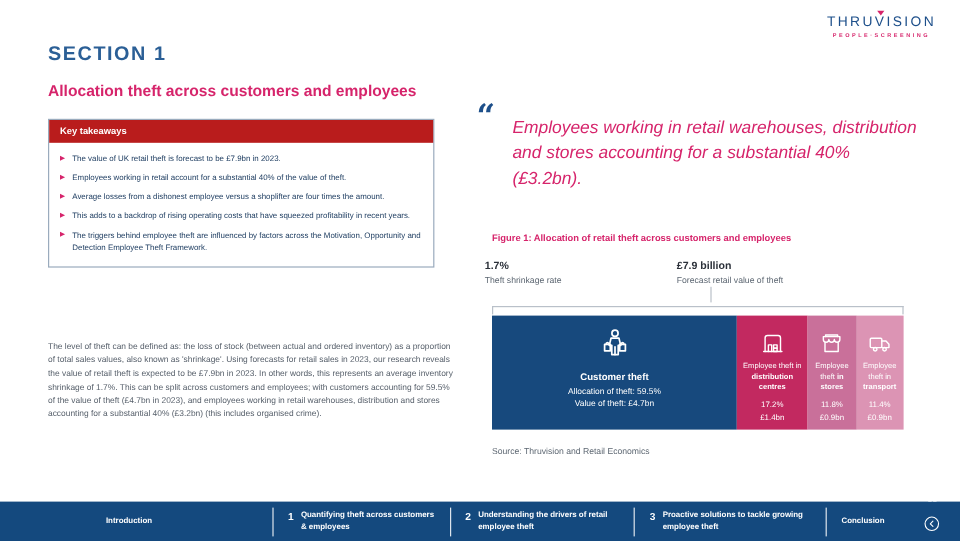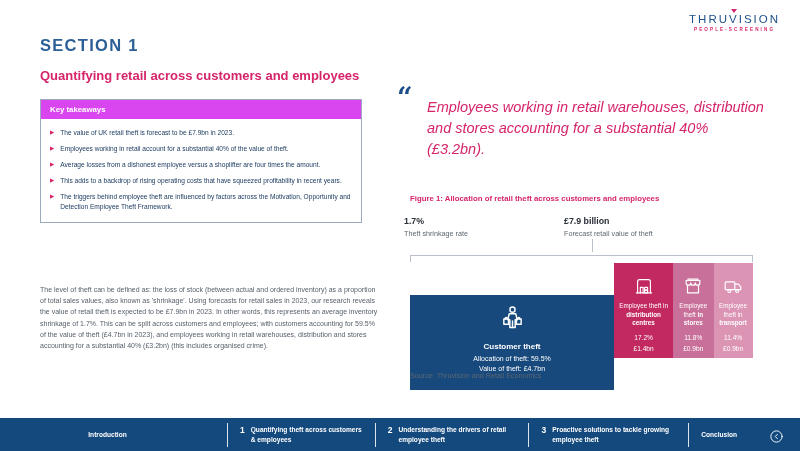--- a/index.html
+++ b/index.html
@@ -16,21 +16,21 @@
   .logo{position:absolute;top:13px;right:20px;text-align:center;}
   .logo-word{font-size:11.5px;font-weight:400;color:#1d4f8a;letter-spacing:2px;white-space:nowrap;}
   .logo-v{position:relative;display:inline-block;}
   .v-mark{position:absolute;left:50%;transform:translateX(-50%);top:-4.5px;width:0;height:0;
         border-left:3px solid transparent;border-right:3px solid transparent;border-top:4.5px solid #d6246b;}
   .logo-tag{font-size:4.6px;color:#d6246b;letter-spacing:2.1px;font-weight:700;margin-top:2px;}
 
   
   .takeaways{position:absolute;left:40px;top:99px;width:322px;border:1px solid #9aabbd;
         box-sizing:border-box;background:#fff;}
-  .tk-header{background:#d946ef;color:#fff;font-size:7.8px;font-weight:700;padding:5px 9px;}
+  .tk-header{background:#b91c1c;color:#fff;font-size:7.8px;font-weight:700;padding:5px 9px;}
   .tk-body{padding:9px 10px 4px 9px;}
   .tk-item{display:flex;gap:6px;margin-bottom:6.5px;font-size:6.6px;color:#1e3d61;line-height:1.45;}
   .tk-bullet{color:#d6246b;font-size:5.5px;line-height:1;margin-top:1.5px;flex:0 0 auto;}
 
   
   .lead{position:absolute;left:40px;top:235px;width:338px;margin:0;font-size:10.6px;
         font-weight:600;color:#d6246b;line-height:1.35;}
   .body-text{position:absolute;left:40px;top:284px;width:342px;margin:0;font-size:7px;
         color:#565f6a;line-height:1.6;}
 
@@ -49,21 +49,21 @@
   .stat-label{font-size:7.2px;color:#5d6772;margin-top:2.5px;}
 
   .bracket-wrap{position:absolute;left:410px;top:239px;width:343px;height:23px;}
   .bracket-connector{position:absolute;left:53%;top:0;width:1px;height:13px;background:#b9c0c9;}
   .bracket{position:absolute;left:0;right:0;bottom:0;height:6px;
         border:1px solid #b9c0c9;border-bottom:none;}
 
   .bar{position:absolute;left:410px;top:263px;width:343px;height:95px;display:flex;}
   .seg{height:100%;display:flex;flex-direction:column;align-items:center;text-align:center;
         color:#fff;box-sizing:border-box;flex-grow:0;flex-shrink:0;}
-  .seg-customer{padding-top:9px;margin-top:32px;}
+  .seg-customer{padding-top:9px;}
   .seg-title{font-size:8px;font-weight:700;margin-top:5px;}
   .seg-detail{font-size:7px;margin-top:3.5px;}
   .emp{padding-top:12px;}
   .emp-label{font-size:6.3px;line-height:1.35;margin-top:5px;padding:0 2px;}
   .emp-label b{font-weight:700;}
   .emp-pct{font-size:6.6px;margin-top:6px;}
   .emp-val{font-size:6.6px;margin-top:4px;}
 
   .source{position:absolute;left:410px;top:371px;font-size:7.2px;color:#5d6772;}
 
@@ -79,21 +79,21 @@
   .pager{margin-left:auto;margin-right:16px;display:flex;align-items:center;gap:9px;flex-direction:column;}
   .pager svg{display:block;cursor:pointer;}
   .page-num{font-size:9px;font-weight:700;letter-spacing:.5px;}
 </style>
 </head>
 <body>
 
 <div class="page">
 
   <h1 class="section-label">SECTION 1</h1>
-  <h2 class="page-title">Quantifying retail across customers and employees</h2>
+  <h2 class="page-title">Allocation theft across customers and employees</h2>
 
   <div class="logo">
     <div class="logo-word"><span>THRU</span><span class="logo-v"><i class="v-mark"></i><span>V</span></span><span>ISION</span></div>
     <div class="logo-tag">PEOPLE·SCREENING</div>
   </div>
 
   <div class="takeaways">
     <div class="tk-header">Key takeaways</div>
     <div class="tk-body">
       <div class="tk-item">

